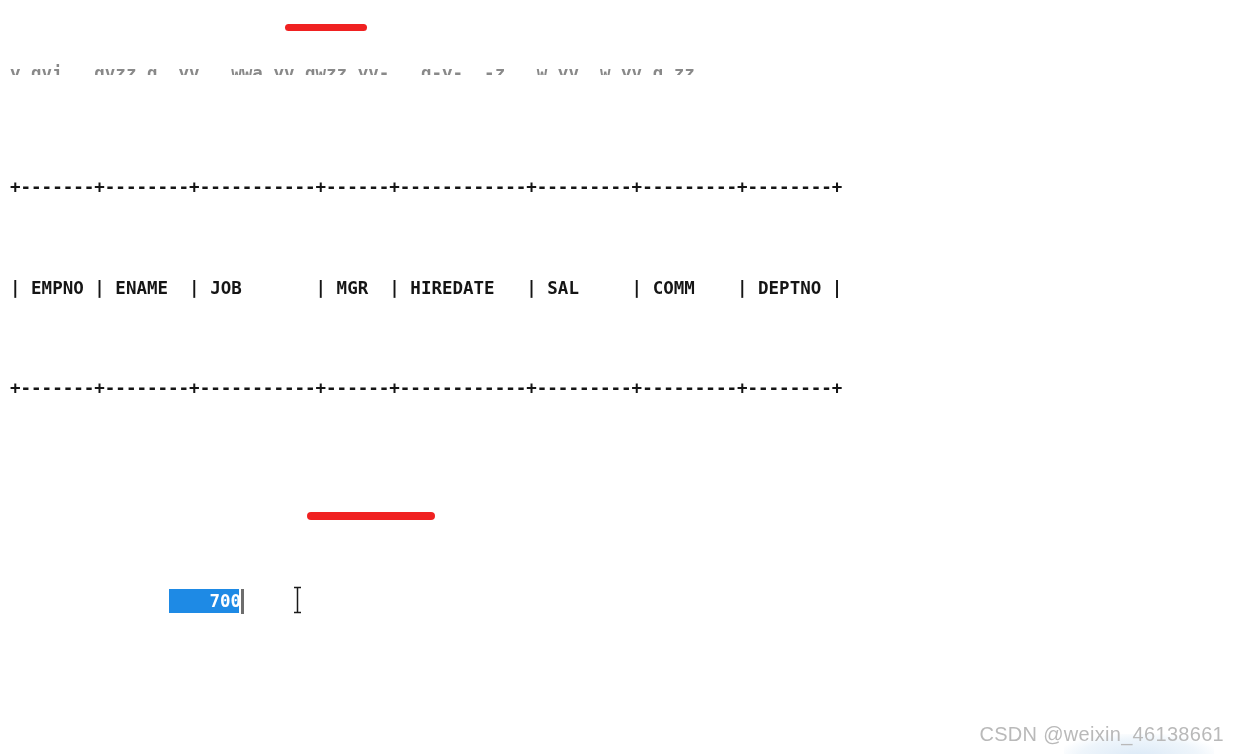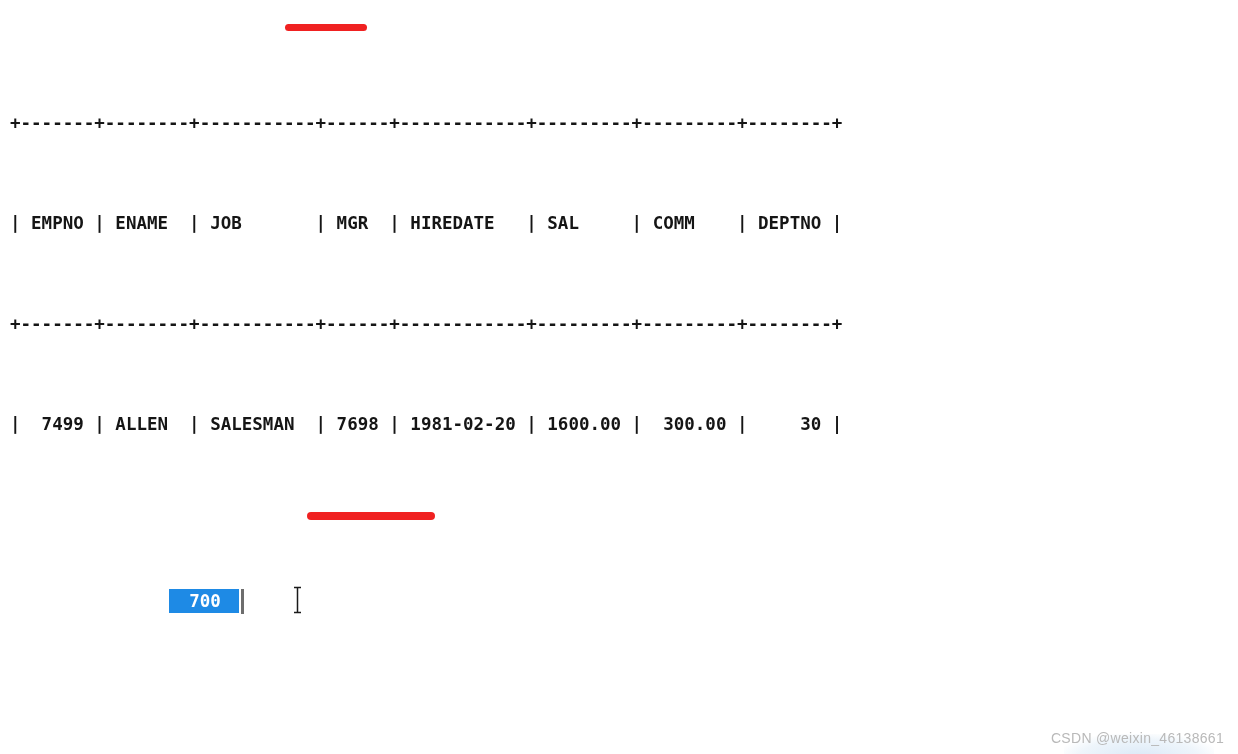--- a/index.html
+++ b/index.html
@@ -76,21 +76,21 @@
     height: 24px;
     background: #1e8ae5;
     z-index: 4;
   }
   #sel-700 .seltext {
     position: absolute;
     left: 0;
     top: 0;
     width: 72px;
     line-height: 24px;
-    text-align: center;
+    text-align: right;
     color: #ffffff;
     font-family: "DejaVu Sans Mono", "Liberation Mono", monospace;
     font-size: 17.5px;
     font-weight: 700;
     white-space: pre;
   }
   
   #caret {
     position: absolute;
     left: 241px;
@@ -109,21 +109,21 @@
     height: 28px;
     z-index: 7;
   }
 
   
   #watermark {
     position: absolute;
     right: 14px;
     bottom: 8px;
     font-family: "Liberation Sans", "DejaVu Sans", sans-serif;
-    font-size: 14px;
+    font-size: 20px;
     color: #b9b9b9;
     letter-spacing: .3px;
     white-space: pre;
     z-index: 8;
   }
   #wm-blob {
     position: absolute;
     right: 24px;
     bottom: -2px;
     width: 150px;
@@ -132,29 +132,29 @@
     z-index: 7;
   }
 </style>
 </head>
 <body>
 
 <div id="screen">
 
   <div class="term">
 
+    <div class="line clipped-top">y,qvi   qvzz q,,yv   wwa,yv qwzz yv-   q-y-  -z   w,yv  w,yv q,zz</div>
 
 
     <div class="line">+-------+--------+-----------+------+------------+---------+---------+--------+</div>
 
     <div class="line">| EMPNO | ENAME  | JOB       | MGR  | HIREDATE   | SAL     | COMM    | DEPTNO |</div>
 
     <div class="line">+-------+--------+-----------+------+------------+---------+---------+--------+</div>
 
-    <div class="line">|  7499 | ALLEN  | SALESMAN  | 7698 | 1981-02-20 | 1600.00 |  300.00 |     30 |</div>
     
     
     
     
     
     
     
     
     
     

